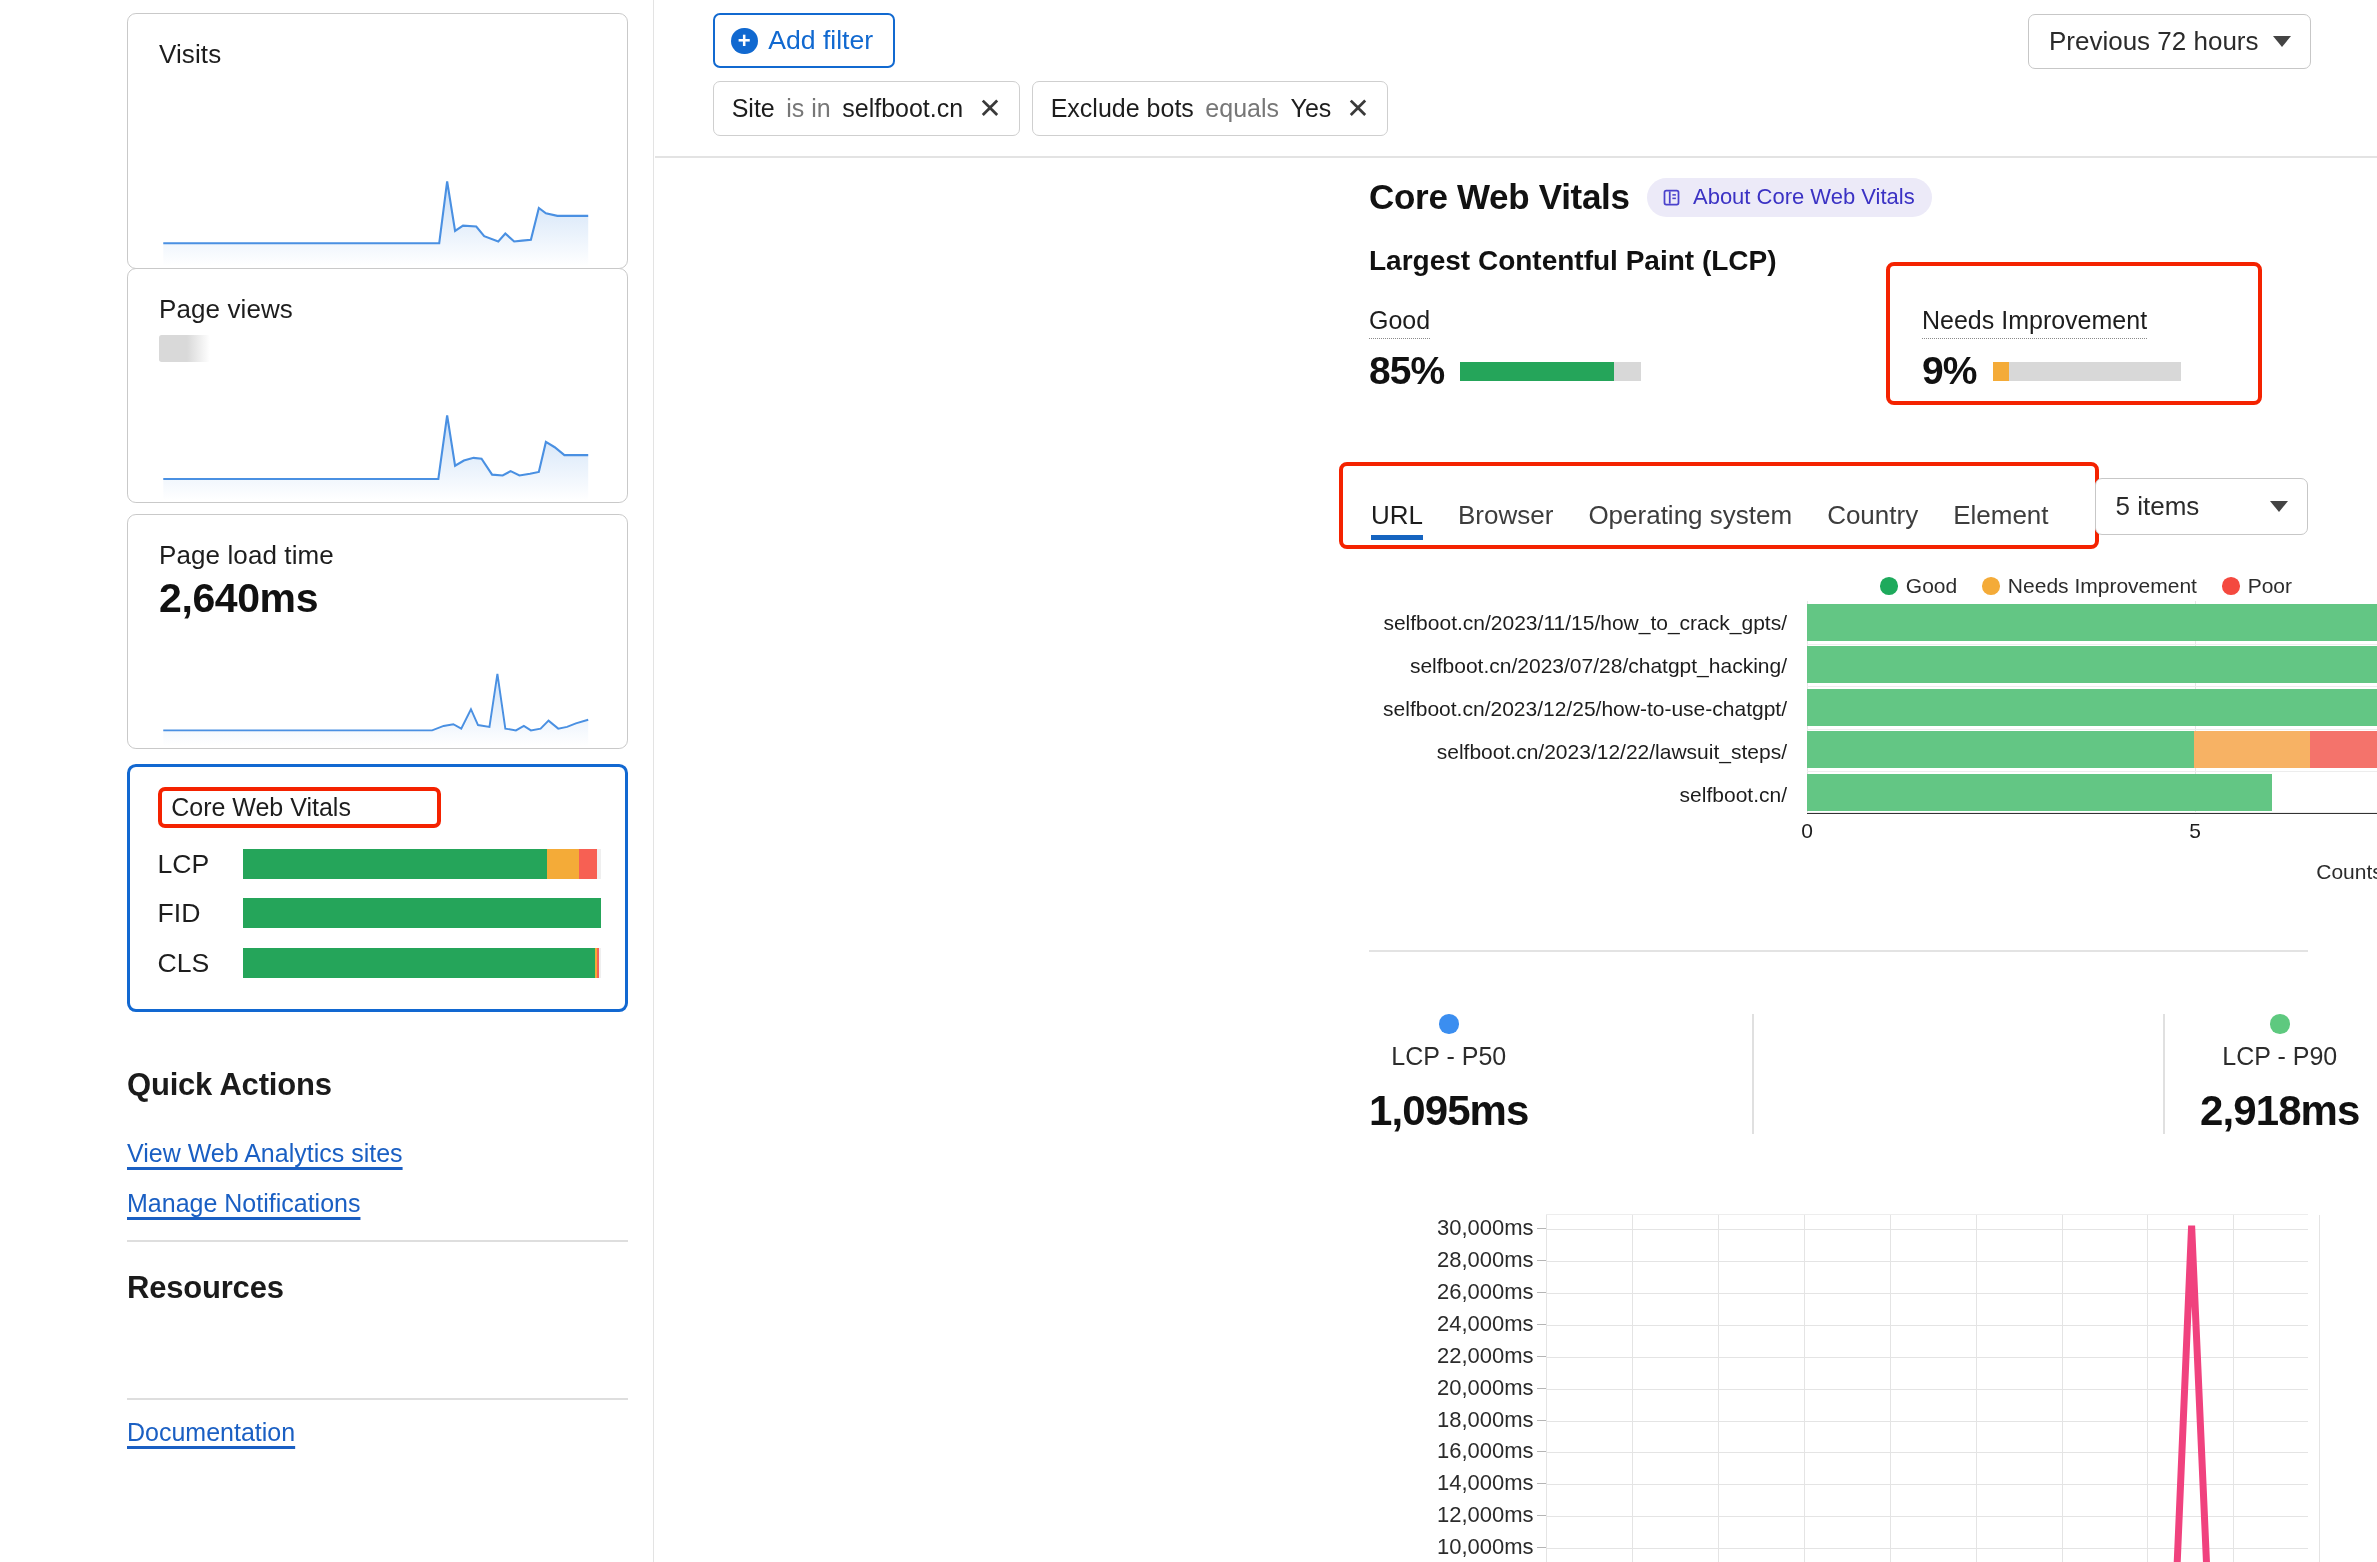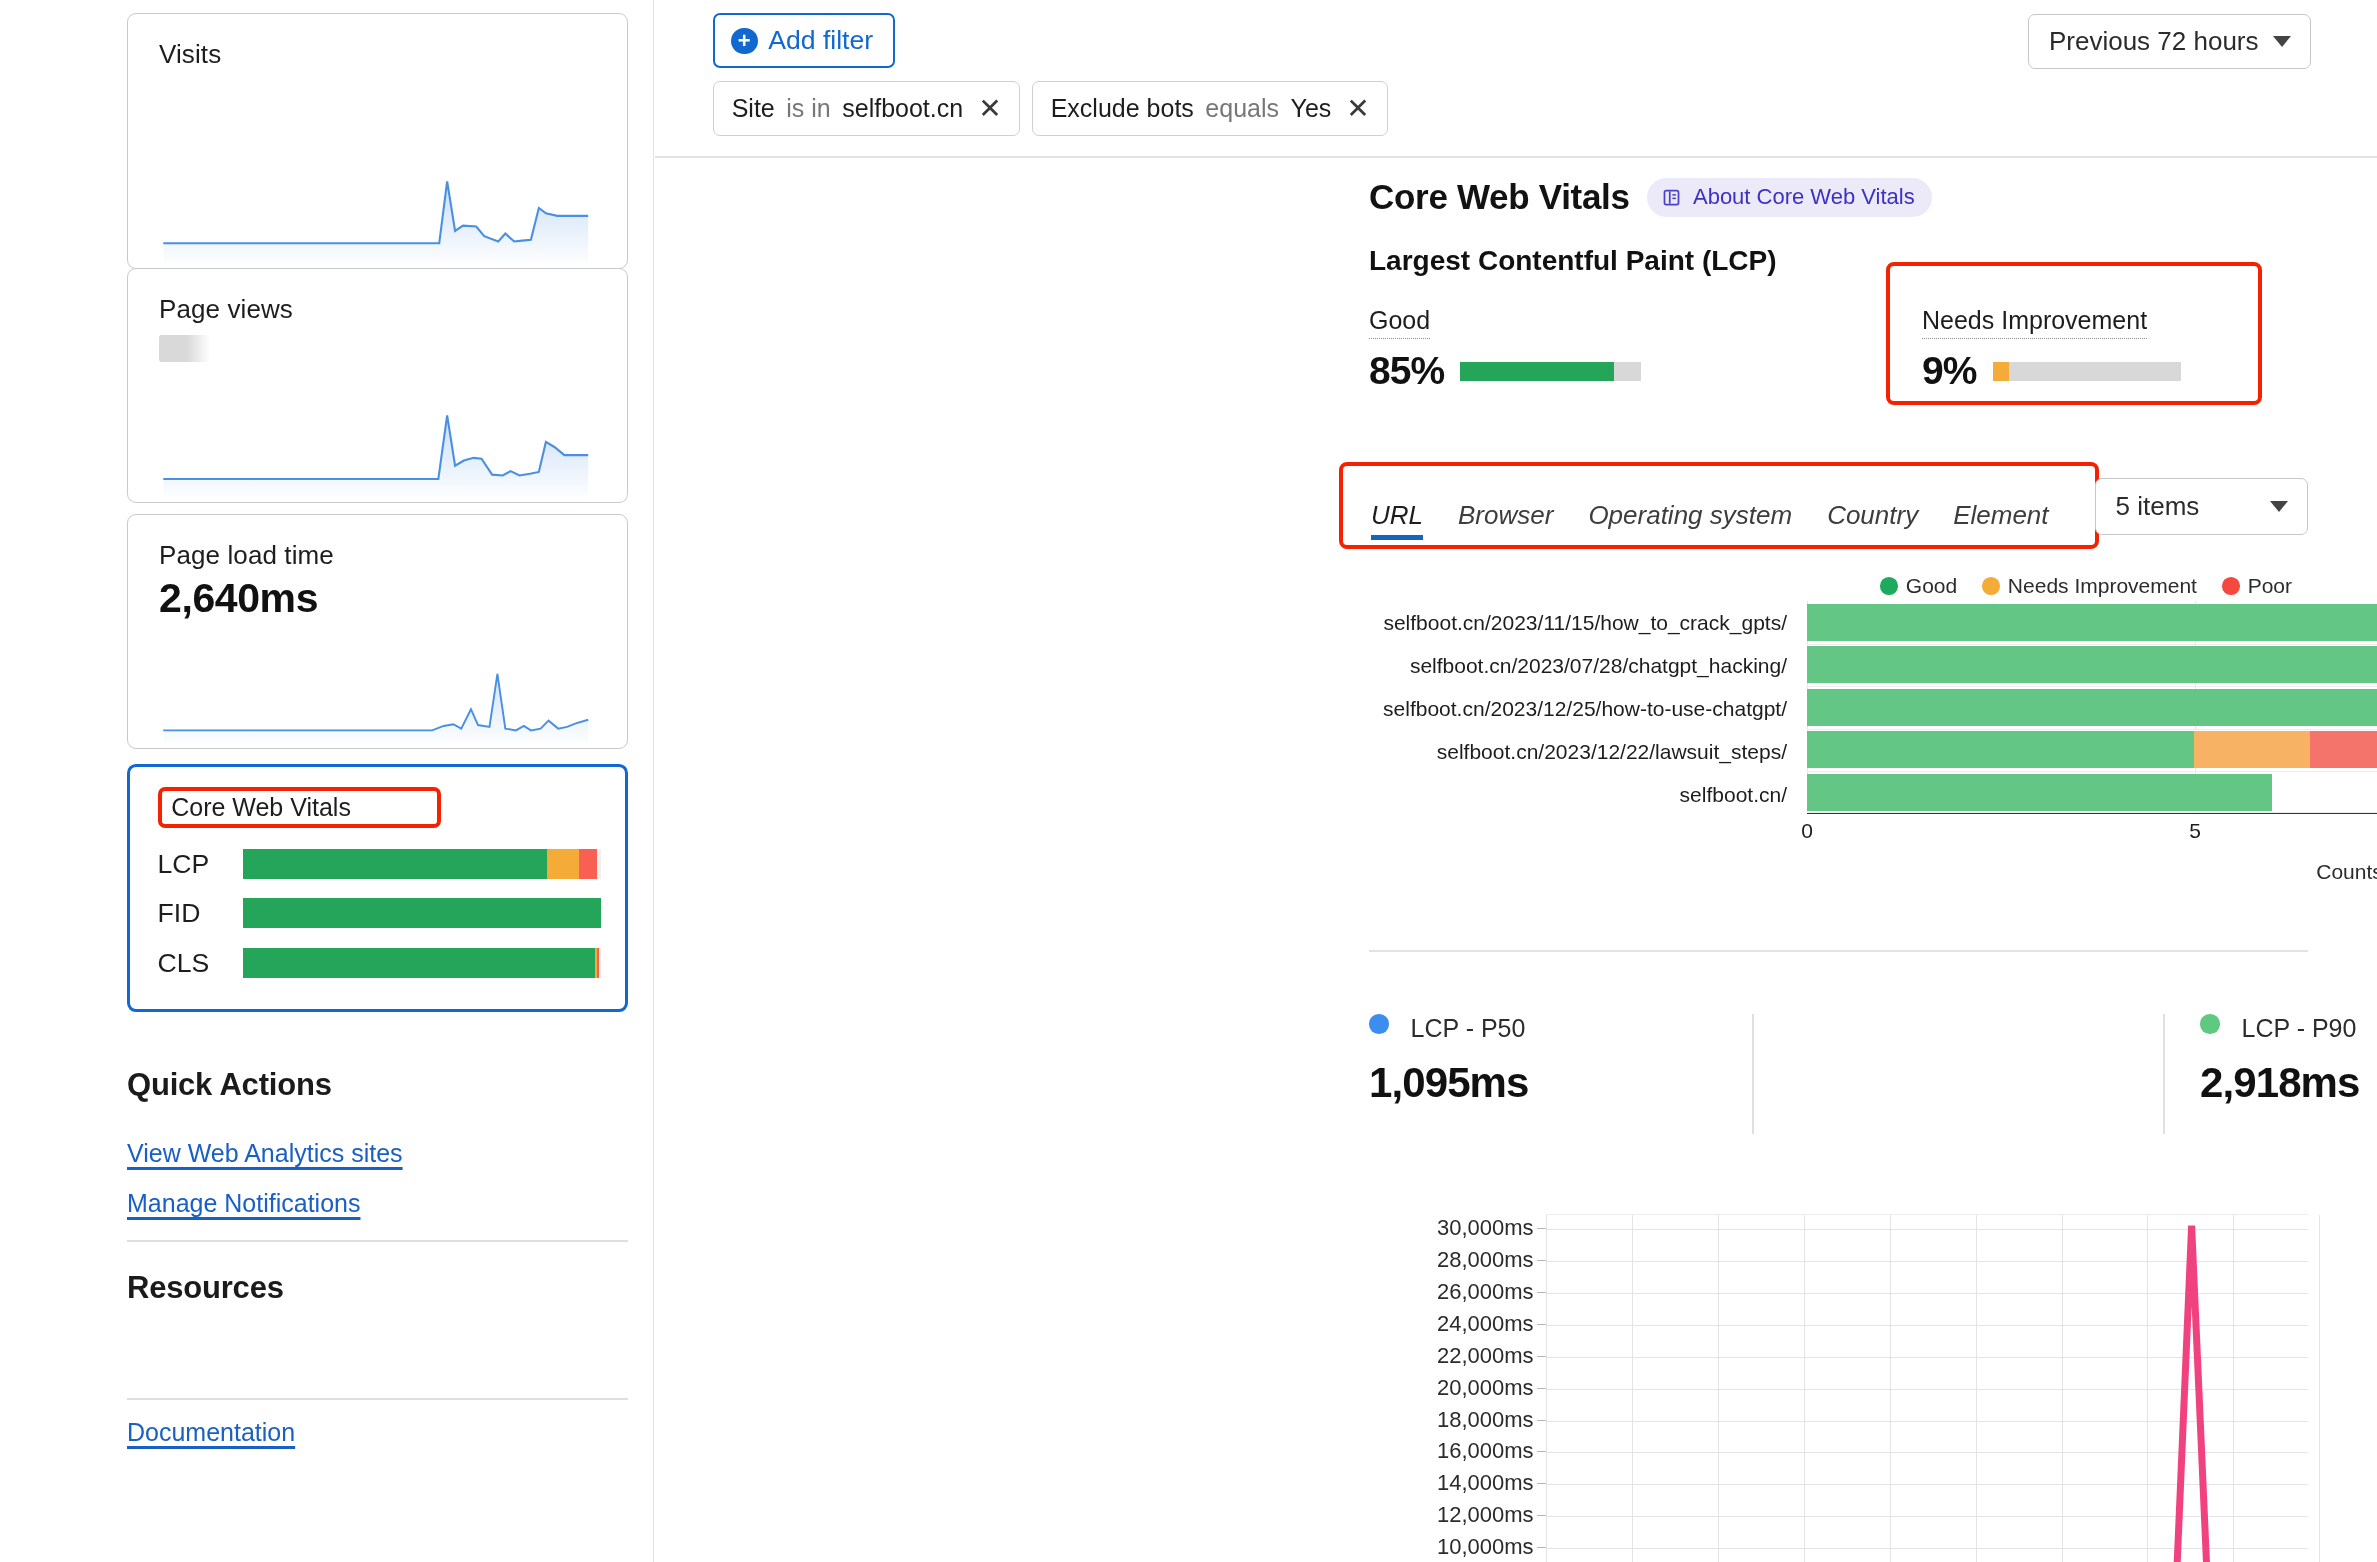--- a/index.html
+++ b/index.html
@@ -175,21 +175,21 @@
     position: absolute;
     border: 4.4px solid #f42200; border-radius: 8px;
     pointer-events: none;
   }
 
   
   #tabs {
     position: absolute; left: 716px; top: 500px;
     display: flex; align-items: flex-end; gap: 35px;
   }
-  .tab { font-size: 26px; color: #3d3d3d; padding-bottom: 8.9px; cursor: pointer; font-style: italic; }
+  .tab { font-size: 26px; color: #3d3d3d; padding-bottom: 8.9px; cursor: pointer; }
   .tab.active { color: #1d1d1d; border-bottom: 5.3px solid #1564c0; padding-bottom: 3.5px; }
   #items-sel {
     position: absolute; right: 69px; top: 478px;
     width: 213px; height: 57px;
     border: 1.8px solid #c7c7c7; border-radius: 7px;
     background: #fff; display: flex; align-items: center;
     justify-content: space-between; padding: 0 19.5px;
     cursor: pointer;
   }
   #items-sel .lbl { font-size: 26px; color: #2b2b2b; }
@@ -227,21 +227,21 @@
     text-align: center; font-size: 21px; color: #2c2c2c;
   }
 
   #sec-div {
     position: absolute; left: 714px; right: 69px; top: 950px;
     height: 1.8px; background: #e3e3e3;
   }
 
   
   .pct-card { position: absolute; top: 1014px; height: 120px; }
-  .pct-card .p-head { display: flex; gap: 22px; }
+  .pct-card .p-head { display: flex; align-items: center; gap: 8px; flex-direction: column; }
   .pct-card .p-dot { width: 19.5px; height: 19.5px; border-radius: 50%; }
   .pct-card .p-name { font-size: 25px; color: #2c2c2c; }
   .pct-card .p-val {
     margin-top: 16px; font-size: 42px; font-weight: bold;
     color: #111; letter-spacing: -0.9px;
   }
   .pct-sep { position: absolute; top: 1014px; width: 1.8px; height: 120px; background: #e0e0e0; }
 
   
   #lc { position: absolute; left: 714px; top: 1214px; right: 69px; bottom: 0; }

